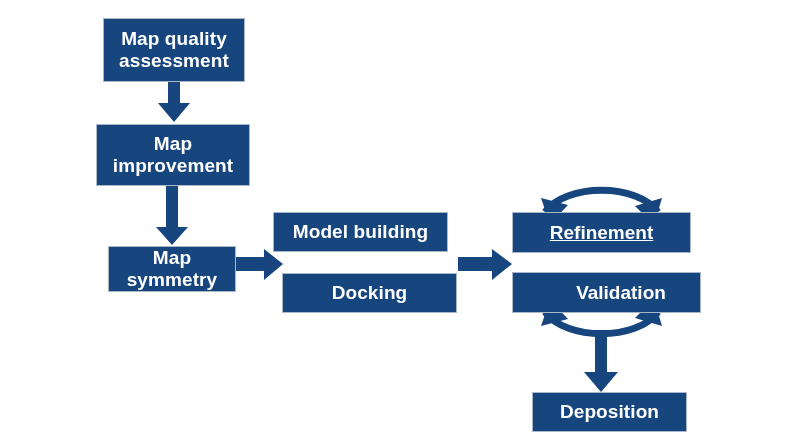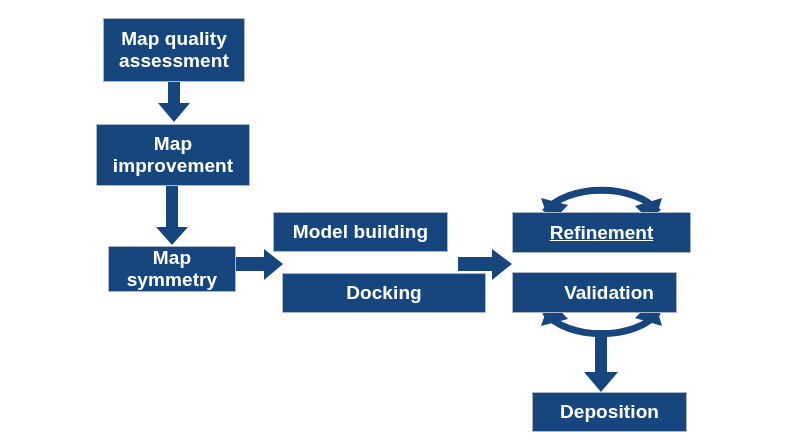--- a/index.html
+++ b/index.html
@@ -124,29 +124,29 @@
 
   <div class="node two-line" style="left:108px; top:246px; width:128px; height:46px;">
     <span class="label">Map
 symmetry</span>
   </div>
 
   <div class="node" style="left:273px; top:212px; width:175px; height:40px;">
     <span class="label">Model building</span>
   </div>
 
-  <div class="node" style="left:282px; top:273px; width:204px; height:40px;">
+  <div class="node" style="left:282px; top:273px; width:175px; height:40px;">
     <span class="label">Docking</span>
   </div>
 
   <div class="cycle-node" style="left:512px; top:212px; width:179px; height:41px;text-decoration:underline;">
     <span class="label">Refinement</span>
   </div>
 
-  <div class="cycle-node" style="left:512px; top:272px; width:165px; height:41px;padding-left:29px;">
+  <div class="cycle-node" style="left:512px; top:272px; width:189px; height:41px;padding-left:29px;">
     <span class="label">Validation</span>
   </div>
 
   <div class="node" style="left:532px; top:392px; width:155px; height:40px;">
     <span class="label">Deposition</span>
   </div>
 
 </div>
 
 </body></html>

